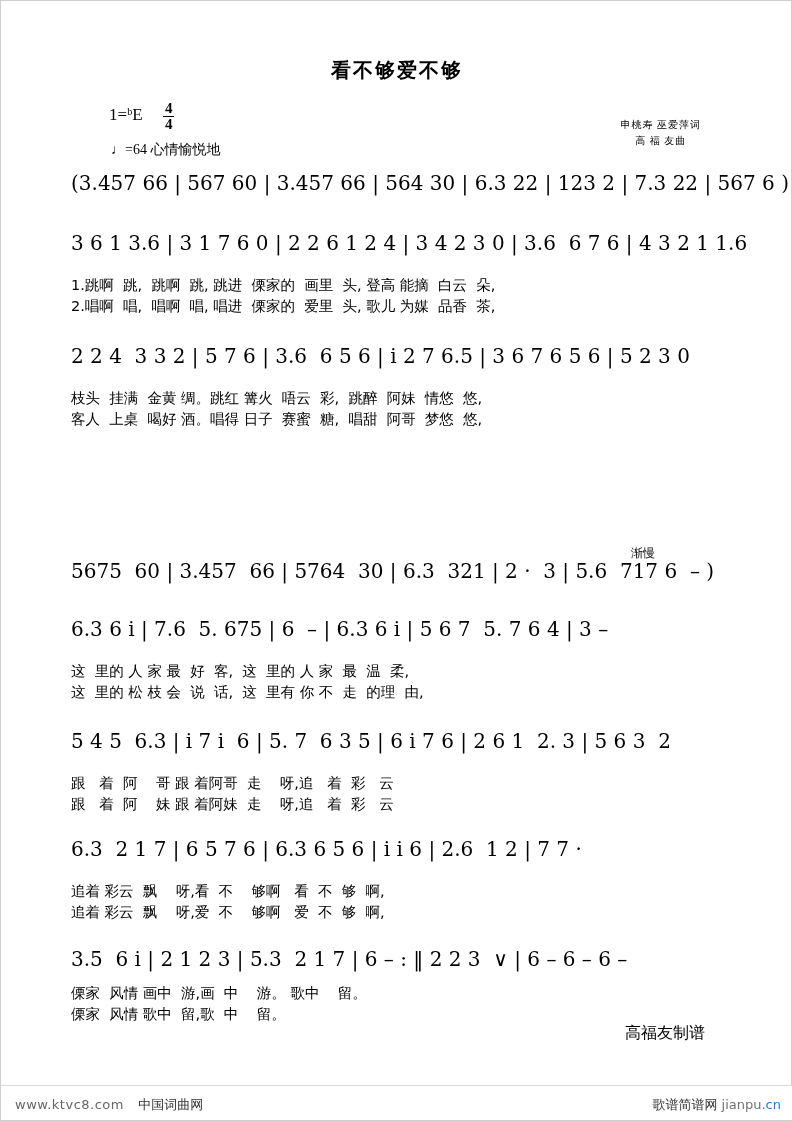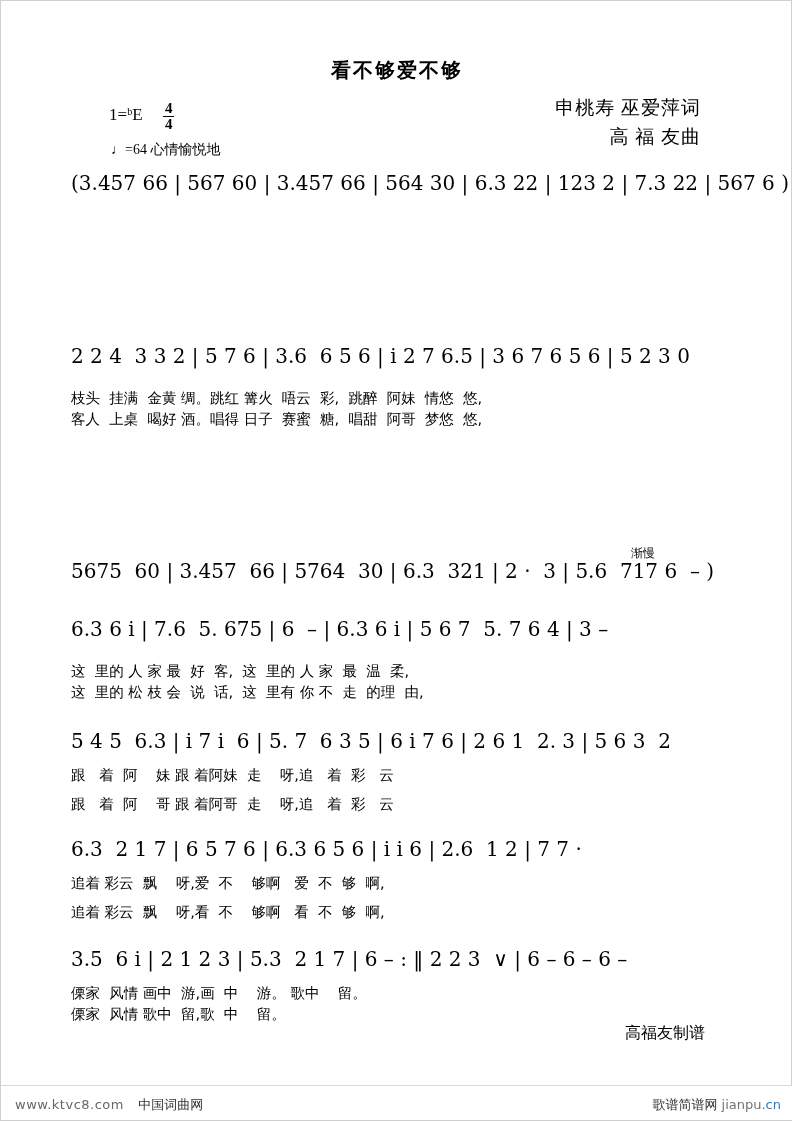--- a/index.html
+++ b/index.html
@@ -38,25 +38,25 @@
     margin-left:16px;
     font-size:15px;
   }
   .keysig .frac .num{display:block;border-bottom:1.4px solid #000;padding:0 2px;}
   .keysig .frac .den{display:block;padding:0 2px;}
   .tempo{
     position:absolute;left:110px;top:140px;
     font-size:14px;
   }
   .credits{
-    position:absolute;right:90px;top:92px;
-    font-size:19px;
+    position:absolute;right:90px;top:116px;
+    font-size:10px;
     line-height:1.55;
     letter-spacing:1px;
-    text-align:right;
+    text-align:center;
   }
   
   .sys{
     position:absolute;
     left:70px;
     width:660px;
   }
   .notes{
     font-family:"DejaVu Serif",serif;
     font-size:20px;
@@ -127,20 +127,25 @@
 
   <div class="credits">
     <div>申桃寿 巫爱萍词</div>
     <div>高  福    友曲</div>
   </div>
 
   <div class="sys" style="top:172px;">
     <div class="notes">(3.457 66 | 567 60 | 3.457 66 | 564 30 | 6.3 22 | 123 2 | 7.3 22 | 567 6 )</div>
   </div>
 
+  <div class="sys" style="top:232px;">
+    <div class="notes">3 6 1 3.6 | 3 1 7 6 0 | 2 2 6 1 2 4 | 3 4 2 3 0 | 3.6  6 7 6 | 4 3 2 1 1.6</div>
+    <div class="lyr" style="margin-top:8px;">1.跳啊  跳,  跳啊  跳, 跳进  傈家的  画里  头, 登高 能摘  白云  朵,</div>
+    <div class="lyr">2.唱啊  唱,  唱啊  唱, 唱进  傈家的  爱里  头, 歌儿 为媒  品香  茶,</div>
+  </div>
 
   <div class="sys" style="top:345px;">
     <div class="notes">2 2 4  3 3 2 | 5 7 6 | 3.6  6 5 6 | i 2 7 6.5 | 3 6 7 6 5 6 | 5 2 3 0</div>
     <div class="lyr" style="margin-top:8px;">枝头  挂满  金黄 绸。跳红 篝火  唔云  彩,  跳醉  阿妹  情悠  悠,</div>
     <div class="lyr">客人  上桌  喝好 酒。唱得 日子  赛蜜  糖,  唱甜  阿哥  梦悠  悠,</div>
   </div>
 
 
   <div class="sys" style="top:560px;">
     <div class="annot" style="left:560px;top:-16px;position:absolute;">渐慢</div>
@@ -148,28 +153,28 @@
   </div>
 
   <div class="sys" style="top:618px;">
     <div class="notes">6.3 6 i | 7.6  5. 675 | 6  – | 6.3 6 i | 5 6 7  5. 7 6 4 | 3 –</div>
     <div class="lyr" style="margin-top:8px;">这  里的 人 家 最  好  客,  这  里的 人 家  最  温  柔,</div>
     <div class="lyr">这  里的 松 枝 会  说  话,  这  里有 你 不  走  的理  由,</div>
   </div>
 
   <div class="sys" style="top:730px;">
     <div class="notes">5 4 5  6.3 | i 7 i  6 | 5. 7  6 3 5 | 6 i 7 6 | 2 6 1  2. 3 | 5 6 3  2</div>
+    <div class="lyr" style="margin-top:8px;">跟   着  阿    哥 跟 着阿哥  走    呀,追   着  彩   云</div>
     <div class="lyr">跟   着  阿    妹 跟 着阿妹  走    呀,追   着  彩   云</div>
-    <div class="lyr" style="margin-top:8px;">跟   着  阿    哥 跟 着阿哥  走    呀,追   着  彩   云</div>
   </div>
 
   <div class="sys" style="top:838px;">
     <div class="notes">6.3  2 1 7 | 6 5 7 6 | 6.3 6 5 6 | i i 6 | 2.6  1 2 | 7 7 ·</div>
+    <div class="lyr" style="margin-top:8px;">追着 彩云  飘    呀,看  不    够啊   看  不  够  啊,</div>
     <div class="lyr">追着 彩云  飘    呀,爱  不    够啊   爱  不  够  啊,</div>
-    <div class="lyr" style="margin-top:8px;">追着 彩云  飘    呀,看  不    够啊   看  不  够  啊,</div>
   </div>
 
   <div class="sys" style="top:948px;">
     <div class="notes">3.5  6 i | 2 1 2 3 | 5.3  2 1 7 | 6 – : ‖ 2 2 3  ∨ | 6 – 6 – 6 –</div>
     <div class="lyr" style="margin-top:0;">傈家  风情 画中  游,画  中    游。 歌中    留。</div>
     <div class="lyr">傈家  风情 歌中  留,歌  中    留。</div>
   </div>
 
   <div class="sig">
     <div>高福友制谱</div>

